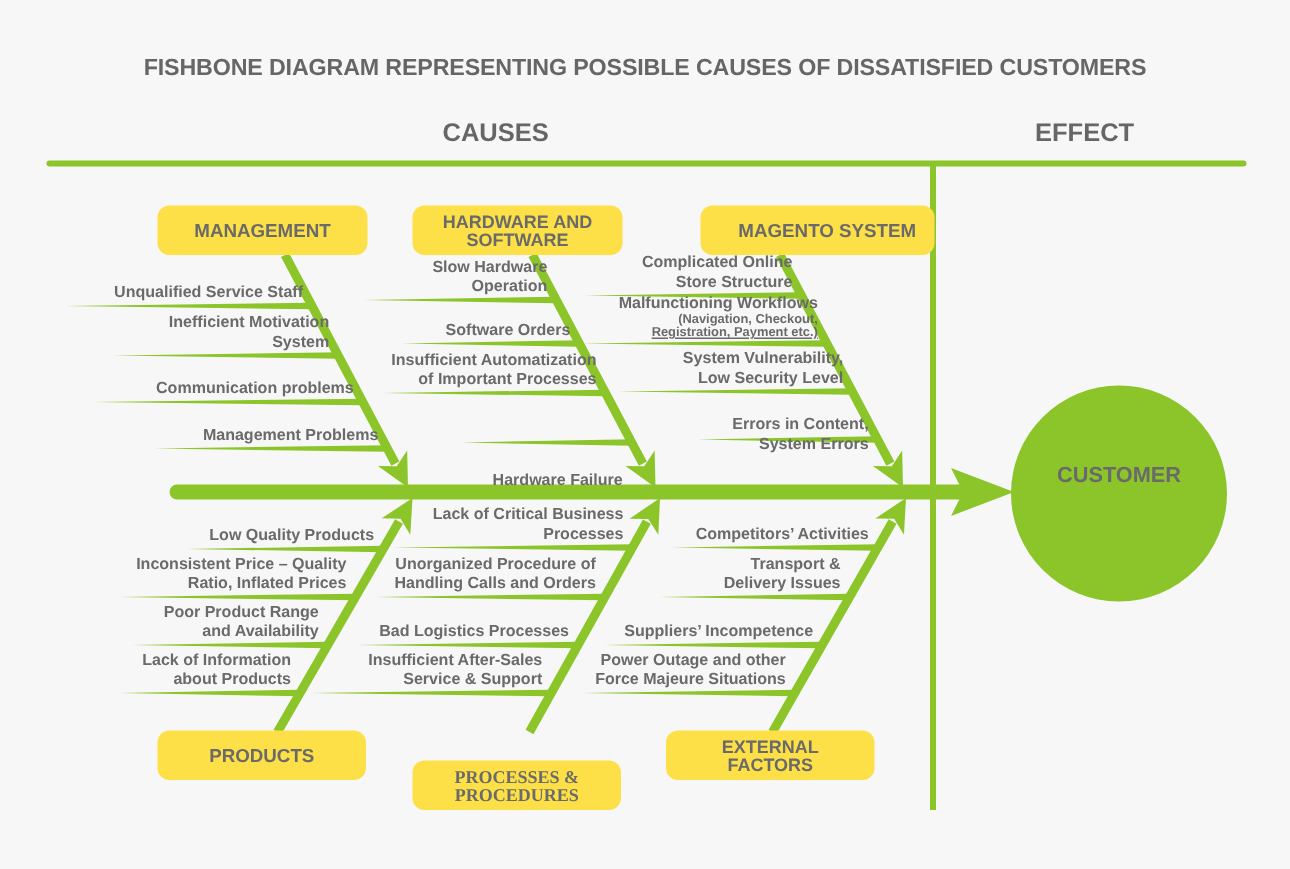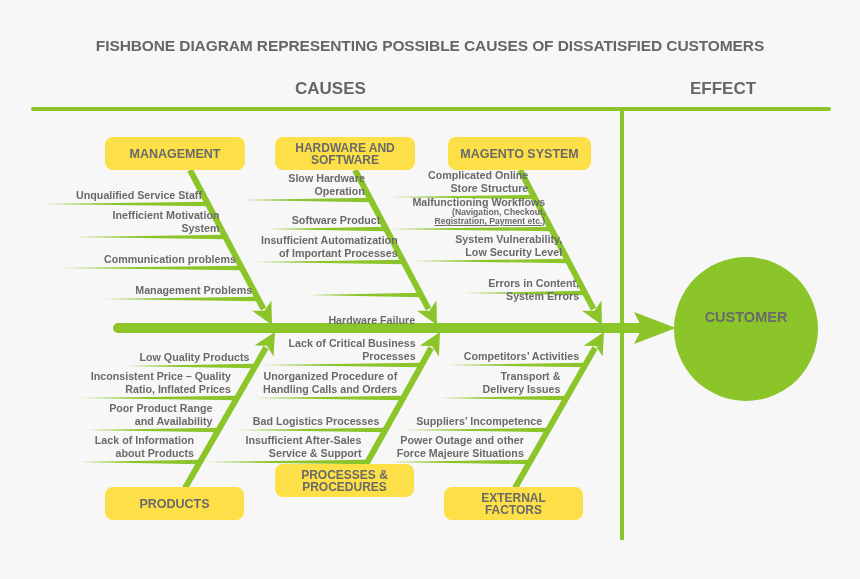--- a/index.html
+++ b/index.html
@@ -97,31 +97,31 @@
       <div>
         <span>MANAGEMENT</span>
       </div>
     </div>
     <div class="box" style="left: 275px; top: 137px; width: 140px; height: 33px; font-size: 12px;">
       <div>
         <span>HARDWARE AND</span>
         <span>SOFTWARE</span>
       </div>
     </div>
-    <div class="box" style="left: 448px; top: 137px; width: 143px; height: 33px; font-size: 12.5px;">
+    <div class="box" style="left: 467px; top: 137px; width: 143px; height: 33px; font-size: 12.5px; padding-left: 13px;">
       <div>
         <span>MAGENTO SYSTEM</span>
       </div>
     </div>
     <div class="box" style="left: 105px; top: 487px; width: 139px; height: 33px; font-size: 12.5px;">
       <div>
         <span>PRODUCTS</span>
       </div>
     </div>
-    <div class="box" style="left: 275px; top: 464px; width: 139px; height: 33px; font-size: 12px;">
+    <div class="box" style="left: 275px; top: 507px; width: 139px; height: 33px; font-size: 12px; font-family: Liberation Serif, serif;">
       <div>
         <span>PROCESSES &amp;</span>
         <span>PROCEDURES</span>
       </div>
     </div>
     <div class="box" style="left: 444px; top: 487px; width: 139px; height: 33px; font-size: 12px;">
       <div>
         <span>EXTERNAL</span>
         <span>FACTORS</span>
       </div>
@@ -139,21 +139,21 @@
       <span style="display: block;">Communication problems</span>
     </div>
     <div class="lbl" style="right: 607.755px; top: 283.5px;">
       <span style="display: block;">Management Problems</span>
     </div>
     <div class="lbl" style="right: 495.129px; top: 172px;">
       <span style="display: block;">Slow Hardware</span>
       <span style="display: block;">Operation</span>
     </div>
     <div class="lbl" style="right: 479.787px; top: 213.5px;">
-      <span style="display: block;">Software Product</span>
+      <span style="display: block;">Software Orders</span>
     </div>
     <div class="lbl" style="right: 462.329px; top: 234px;">
       <span style="display: block;">Insufficient Automatization</span>
       <span style="display: block;">of Important Processes</span>
     </div>
     <div class="lbl" style="right: 444.871px; top: 279.5px;">
       <span style="display: block; margin-top: 34px;">Hardware Failure</span>
     </div>
     <div class="lbl" style="right: 331.716px; top: 169px;">
       <span style="display: block;">Complicated Online</span>

